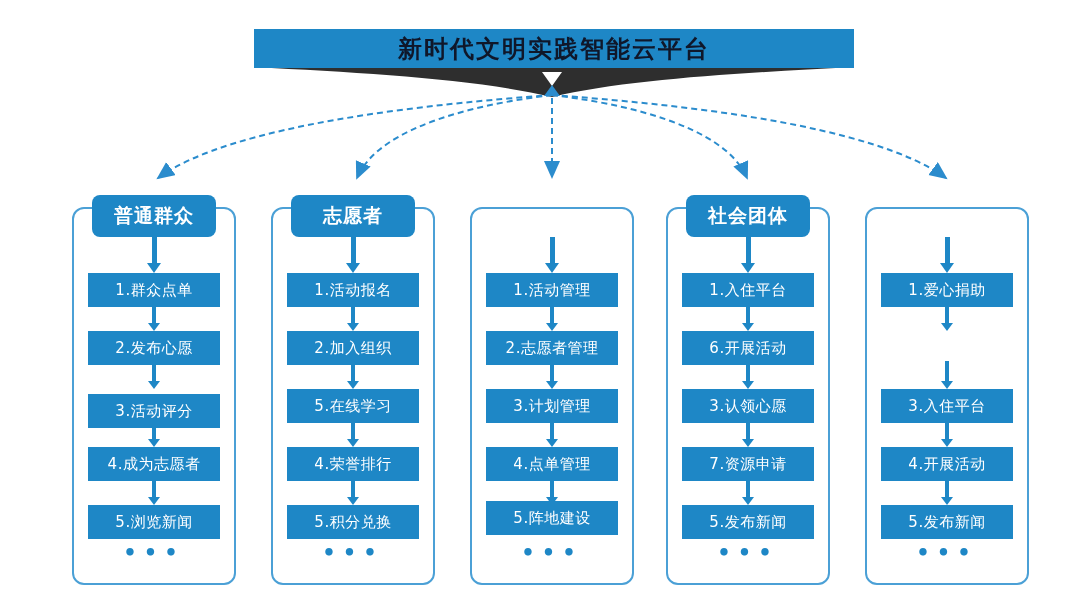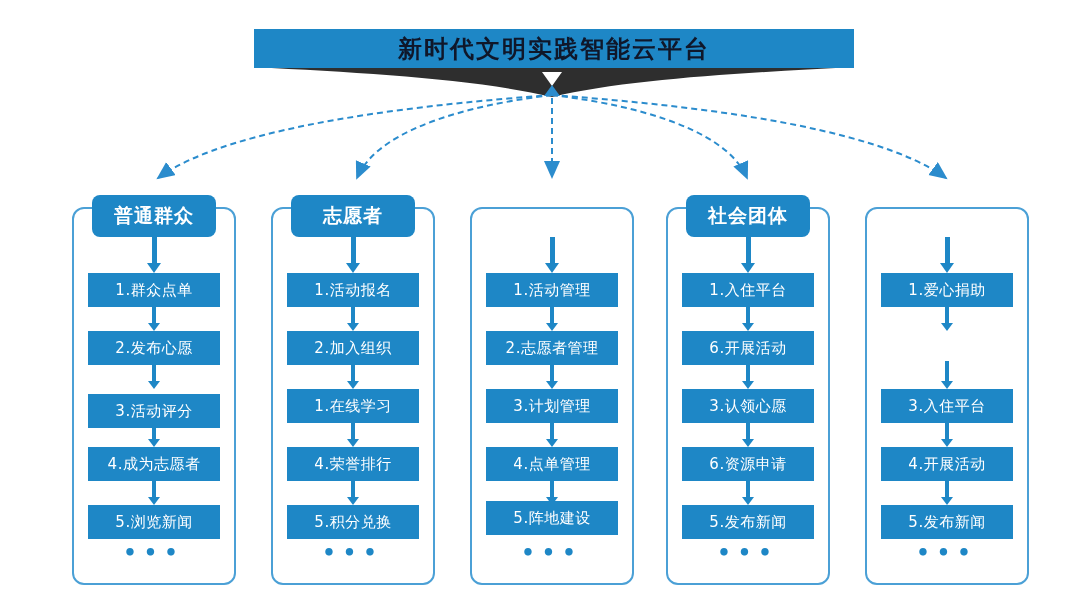--- a/index.html
+++ b/index.html
@@ -123,21 +123,21 @@
     <div class="step" style="top:78px">1.活动报名</div>
     <div class="v-arrow" style="top:108px;height:28px">
         <i class="shaft"></i>
         <i class="head"></i>
       </div>
     <div class="step" style="top:136px">2.加入组织</div>
     <div class="v-arrow" style="top:166px;height:28px">
         <i class="shaft"></i>
         <i class="head"></i>
       </div>
-    <div class="step" style="top:194px">1.在线学习</div>
+    <div class="step" style="top:194px">5.在线学习</div>
     <div class="v-arrow" style="top:224px;height:28px">
         <i class="shaft"></i>
         <i class="head"></i>
       </div>
     <div class="step" style="top:252px">4.荣誉排行</div>
     <div class="v-arrow" style="top:282px;height:28px">
         <i class="shaft"></i>
         <i class="head"></i>
       </div>
     <div class="step" style="top:310px">5.积分兑换</div>
@@ -189,21 +189,21 @@
     <div class="step" style="top:136px">6.开展活动</div>
     <div class="v-arrow" style="top:166px;height:28px">
         <i class="shaft"></i>
         <i class="head"></i>
       </div>
     <div class="step" style="top:194px">3.认领心愿</div>
     <div class="v-arrow" style="top:224px;height:28px">
         <i class="shaft"></i>
         <i class="head"></i>
       </div>
-    <div class="step" style="top:252px">6.资源申请</div>
+    <div class="step" style="top:252px">7.资源申请</div>
     <div class="v-arrow" style="top:282px;height:28px">
         <i class="shaft"></i>
         <i class="head"></i>
       </div>
     <div class="step" style="top:310px">5.发布新闻</div>
     <div class="dots">•••</div>
   </div>
 
   <div class="column" style="left:865px">
     <div class="panel"></div>

